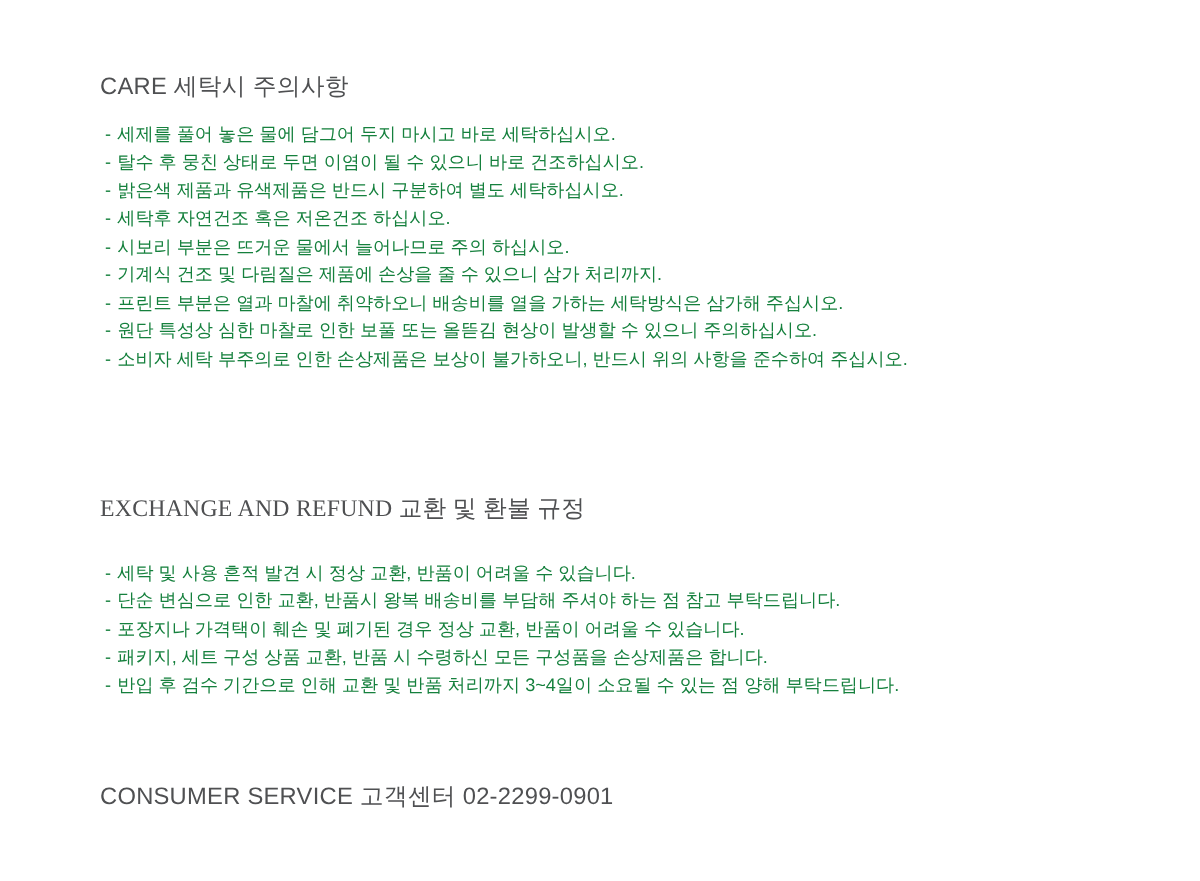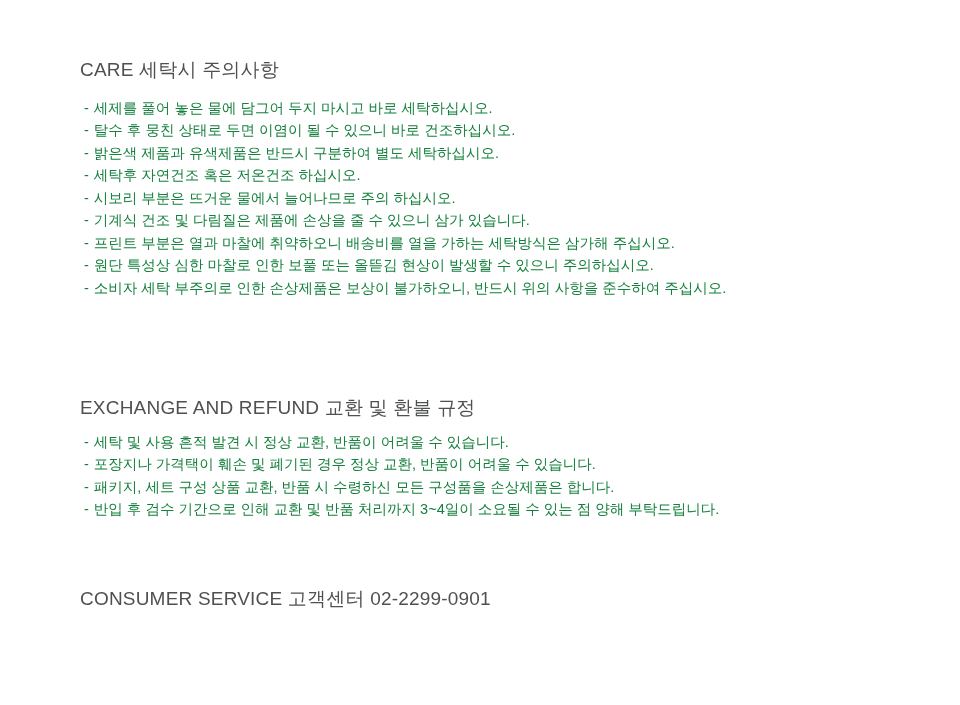--- a/index.html
+++ b/index.html
@@ -49,21 +49,22 @@
     display: inline-block;
     margin-right: 5px;
   }
   .care-section {
     margin-bottom: 0;
   }
   .exchange-section {
     margin-top: 97px;
   }
   .exchange-section .section-heading {
-    margin-bottom: 10px;
+    margin-bottom: 27px;
+    font-family: Liberation Serif, serif;
   }
   .consumer-section {
     margin-top: 66px;
   }
   .consumer-section .section-heading {
     margin-bottom: 0;
   }
 </style>
 </head>
 <body>
@@ -71,31 +72,32 @@
 <div class="page">
 
   <section class="section care-section">
     <h2 class="section-heading">CARE 세탁시 주의사항</h2>
     <ul class="item-list">
       <li><span class="dash">-</span><span>세제를 풀어 놓은 물에 담그어 두지 마시고 바로 세탁하십시오.</span></li>
       <li><span class="dash">-</span><span>탈수 후 뭉친 상태로 두면 이염이 될 수 있으니 바로 건조하십시오.</span></li>
       <li><span class="dash">-</span><span>밝은색 제품과 유색제품은 반드시 구분하여 별도 세탁하십시오.</span></li>
       <li><span class="dash">-</span><span>세탁후 자연건조 혹은 저온건조 하십시오.</span></li>
       <li><span class="dash">-</span><span>시보리 부분은 뜨거운 물에서 늘어나므로 주의 하십시오.</span></li>
-      <li><span class="dash">-</span><span>기계식 건조 및 다림질은 제품에 손상을 줄 수 있으니 삼가 있습니다.</span></li>
+      <li><span class="dash">-</span><span>기계식 건조 및 다림질은 제품에 손상을 줄 수 있으니 삼가 처리까지.</span></li>
       <li><span class="dash">-</span><span>프린트 부분은 열과 마찰에 취약하오니 배송비를 열을 가하는 세탁방식은 삼가해 주십시오.</span></li>
       <li><span class="dash">-</span><span>원단 특성상 심한 마찰로 인한 보풀 또는 올뜯김 현상이 발생할 수 있으니 주의하십시오.</span></li>
       <li><span class="dash">-</span><span>소비자 세탁 부주의로 인한 손상제품은 보상이 불가하오니, 반드시 위의 사항을 준수하여 주십시오.</span></li>
     </ul>
   </section>
 
   <section class="section exchange-section">
     <h2 class="section-heading">EXCHANGE AND REFUND 교환 및 환불 규정</h2>
     <ul class="item-list">
       <li><span class="dash">-</span><span>세탁 및 사용 흔적 발견 시 정상 교환, 반품이 어려울 수 있습니다.</span></li>
+      <li><span class="dash">-</span><span>단순 변심으로 인한 교환, 반품시 왕복 배송비를 부담해 주셔야 하는 점 참고 부탁드립니다.</span></li>
       <li><span class="dash">-</span><span>포장지나 가격택이 훼손 및 폐기된 경우 정상 교환, 반품이 어려울 수 있습니다.</span></li>
       <li><span class="dash">-</span><span>패키지, 세트 구성 상품 교환, 반품 시 수령하신 모든 구성품을 손상제품은 합니다.</span></li>
       <li><span class="dash">-</span><span>반입 후 검수 기간으로 인해 교환 및 반품 처리까지 3~4일이 소요될 수 있는 점 양해 부탁드립니다.</span></li>
     </ul>
   </section>
 
   <section class="section consumer-section">
     <h2 class="section-heading">CONSUMER SERVICE 고객센터 02-2299-0901</h2>
   </section>
 

